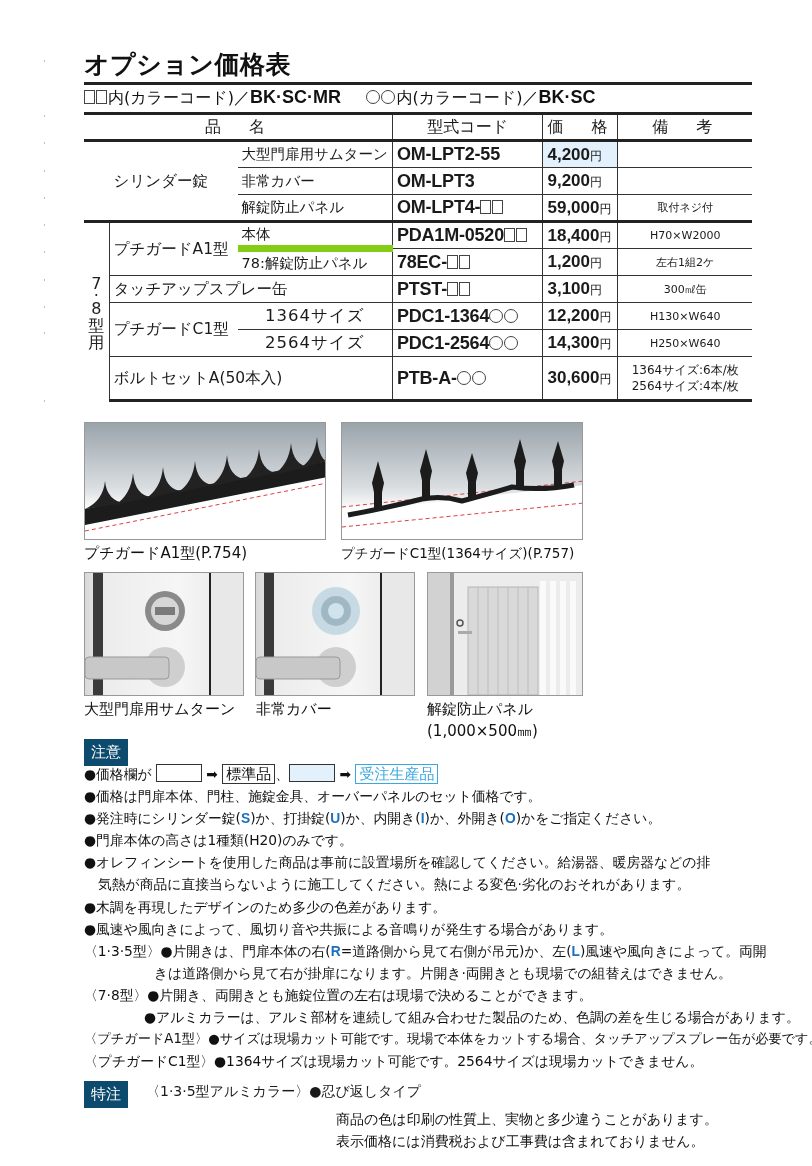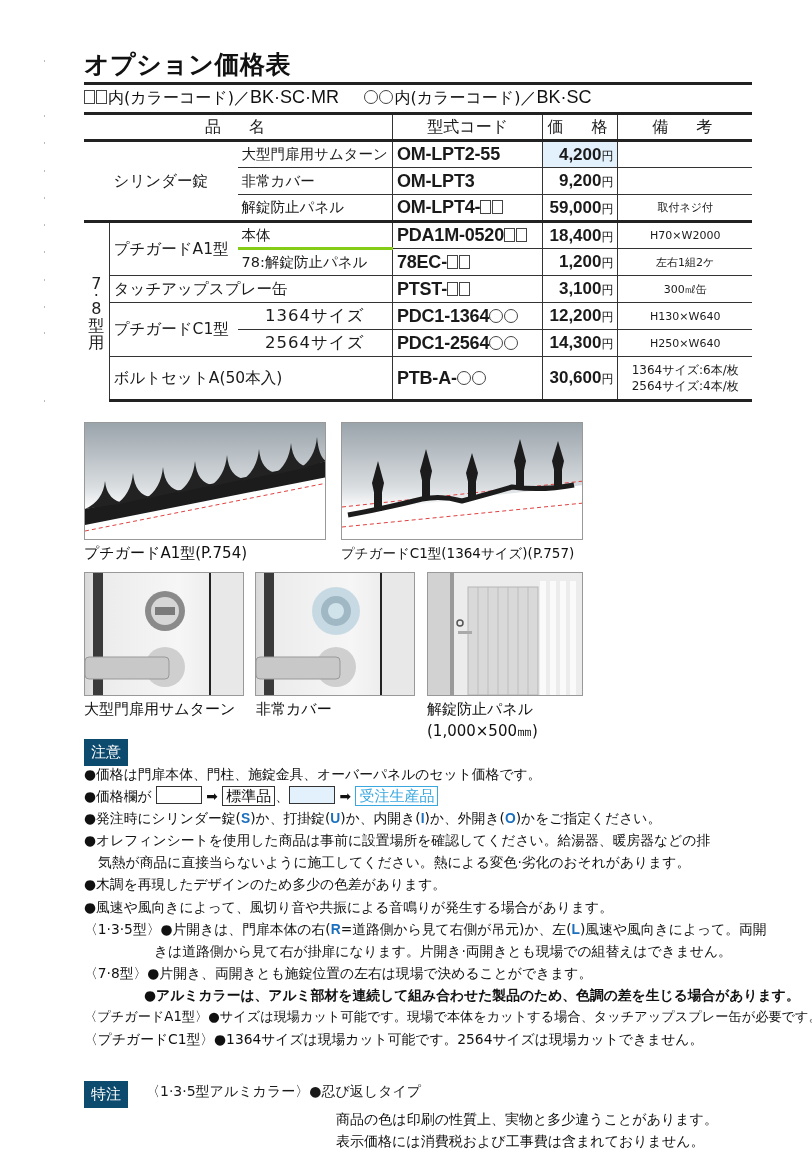--- a/index.html
+++ b/index.html
@@ -7,52 +7,52 @@
   body { position: relative; font-family: "DejaVu Sans", "Liberation Sans", sans-serif; color: #1a1a1a; }
 
   .margin-dots { position: absolute; left: 44px; top: 60px; width: 2px; height: 340px; }
   .margin-dots span { position: absolute; left: 0; width: 1px; height: 2px; background: #bbb; }
 
   .title { position: absolute; left: 84px; top: 48px; font-size: 25px; font-weight: bold; letter-spacing: 0.5px; color: #111; }
 
   .rule { position: absolute; left: 84px; width: 668px; height: 3px; background: #222; }
 
   .legend-line { position: absolute; left: 84px; top: 87px; font-size: 16px; white-space: nowrap; color: #111; }
-  .legend-line b { font-family: "Liberation Sans", sans-serif; font-weight: normal; font-size: 18px; }
+  .legend-line b { font-family: "Liberation Sans", sans-serif; font-weight: bold; font-size: 18px; }
   .sq { display: inline-block; width: 11px; height: 14px; border: 1px solid #444; margin-right: 1px; vertical-align: -1px; }
   .ci { display: inline-block; width: 14px; height: 14px; border: 1px solid #444; border-radius: 50%; margin-right: 1px; vertical-align: -1px; }
 
   table.price { position: absolute; left: 84px; top: 112px; width: 668px; border-collapse: collapse; font-size: 14.5px; }
   table.price td, table.price th { height: 27px; padding: 0 4px; vertical-align: middle; white-space: nowrap; }
   table.price th { font-weight: normal; font-size: 16px; letter-spacing: 6px; text-align: center; border-bottom: 3px solid #222; }
   table.price th.c-code { letter-spacing: 0; }
   .vr { border-left: 1px solid #333; }
   .hr { border-top: 1px solid #333; }
   .hr-thick { border-top: 3px solid #222; }
   .code { font-family: "Liberation Sans", sans-serif; font-weight: bold; font-size: 18px; letter-spacing: -0.2px; }
-  .price-cell { text-align: right; font-family: "Liberation Sans", sans-serif; font-weight: bold; font-size: 17px; }
+  .price-cell { text-align: left; font-family: "Liberation Sans", sans-serif; font-weight: bold; font-size: 17px; }
   .price-cell .yen { font-family: "DejaVu Sans", sans-serif; font-weight: normal; font-size: 12px; }
   .price-cell.order { background: #e2f1fb; }
   .note-cell { text-align: center; font-size: 11px; }
   .note-cell.small { font-size: 12px; line-height: 16px; }
   .vert-label { text-align: center; font-size: 16px; line-height: 17px; width: 28px; padding: 0 !important; color: #222; }
   .group-label { font-size: 15.5px; }
   .sub-label { font-size: 14.5px; }
   .sub-label.big { font-size: 16.5px; letter-spacing: 1px; }
 
   .photo { position: absolute; border: 1px solid #999; overflow: hidden; }
   .caption { position: absolute; font-size: 15px; white-space: nowrap; color: #111; }
   .caption.small { font-size: 13.5px; }
 
   .tag { position: absolute; background: #0c4a6e; color: #fff; font-size: 15px; padding: 4px 7px; }
   .notes { position: absolute; left: 84px; top: 763px; width: 680px; font-size: 13.8px; line-height: 22.1px; color: #111; white-space: nowrap; }
   .notes .line { height: 22.1px; }
   .notes .indent1 { padding-left: 14px; }
   .notes .indent2 { padding-left: 70px; }
-  .notes .indent3 { padding-left: 60px; font-weight: bold; }
+  .notes .indent3 { padding-left: 60px; }
   .blue { color: #1a6fbf; font-weight: bold; font-family: "Liberation Sans", sans-serif; }
   .box-std { display: inline-block; width: 46px; height: 18px; border: 1px solid #333; vertical-align: -3px; }
   .box-ord { display: inline-block; width: 46px; height: 18px; border: 1px solid #333; background: #e2f1fb; vertical-align: -3px; }
   .lbl-std { display: inline-block; border: 1px solid #333; padding: 0 3px; font-size: 15px; line-height: 18px; }
   .lbl-ord { display: inline-block; border: 1px solid #39a7e0; color: #39a7e0; padding: 0 3px; font-size: 15px; line-height: 18px; }
   .footer { position: absolute; left: 336px; top: 1108px; font-size: 14px; line-height: 22px; white-space: nowrap; color: #111; }
 </style>
 </head>
 <body>
 
@@ -119,21 +119,21 @@
 
   <tr class="hr-thick">
     <td rowspan="7" class="vert-label">
       <div>7</div>
           <div style="line-height:8px">·</div>
           <div>8</div>
           <div>型</div>
           <div>用</div>
     </td>
     <td rowspan="2" class="vr group-label">プチガードA1型</td>
-    <td class="sub-label" style="border-bottom:3px solid #84cc16">本体</td>
+    <td class="sub-label" style="border-bottom:7px solid #84cc16">本体</td>
     <td class="vr" style="border-bottom:1px solid #333"><span class="code">PDA1M-0520</span><span class="sq"></span><span class="sq"></span></td>
     <td class="vr price-cell" style="border-bottom:1px solid #333"><span>18,400</span><span class="yen">円</span></td>
     <td class="vr note-cell" style="border-bottom:1px solid #333">H70×W2000</td>
   </tr>
   <tr>
     <td class="sub-label">78:解錠防止パネル</td>
     <td class="vr"><span class="code">78EC-</span><span class="sq"></span><span class="sq"></span></td>
     <td class="vr price-cell"><span>1,200</span><span class="yen">円</span></td>
     <td class="vr note-cell">左右1組2ケ</td>
   </tr>
@@ -265,32 +265,33 @@
     <circle cx="32" cy="50" r="3" fill="none" stroke="#555" stroke-width="1.5"></circle>
     <rect x="30" y="58" width="14" height="3" fill="#aaa"></rect>
   </svg>
 </div>
 <div class="caption" style="left:427px;top:700px">解錠防止パネル</div>
 <div class="caption" style="left:427px;top:722px">(1,000×500㎜)</div>
 
 <div class="tag" style="left:84px;top:739px">注意</div>
 
 <div class="notes">
-  <div class="line">●価格は門扉本体、門柱、施錠金具、オーバーパネルのセット価格です。</div>
   <div class="line">
     <span>●価格欄が</span>
     <span class="box-std"></span>
     <span>➡</span>
     <span class="lbl-std">標準品</span><span>、</span><span class="box-ord"></span>
     <span>➡</span>
     <span class="lbl-ord">受注生産品</span>
   </div>
+  <div class="line">●価格は門扉本体、門柱、施錠金具、オーバーパネルのセット価格です。</div>
   <div class="line">
     <span>●発注時にシリンダー錠(</span><span class="blue">S</span><span>)か、打掛錠(</span><span class="blue">U</span><span>)か、内開き(</span><span class="blue">I</span><span>)か、外開き(</span><span class="blue">O</span><span>)かをご指定ください。</span>
   </div>
+  <div class="line">●門扉本体の高さは1種類(H20)のみです。</div>
   <div class="line">●オレフィンシートを使用した商品は事前に設置場所を確認してください。給湯器、暖房器などの排</div>
   <div class="line indent1">気熱が商品に直接当らないように施工してください。熱による変色·劣化のおそれがあります。</div>
   <div class="line">●木調を再現したデザインのため多少の色差があります。</div>
   <div class="line">●風速や風向きによって、風切り音や共振による音鳴りが発生する場合があります。</div>
   <div class="line">
     <span>〈1·3·5型〉●片開きは、門扉本体の右(</span><span class="blue">R</span><span>=道路側から見て右側が吊元)か、左(</span><span class="blue">L</span><span>)風速や風向きによって。両開</span>
   </div>
   <div class="line indent2">きは道路側から見て右が掛扉になります。片開き·両開きとも現場での組替えはできません。</div>
   <div class="line">〈7·8型〉●片開き、両開きとも施錠位置の左右は現場で決めることができます。</div>
   <div class="line indent3">●アルミカラーは、アルミ部材を連続して組み合わせた製品のため、色調の差を生じる場合があります。</div>

